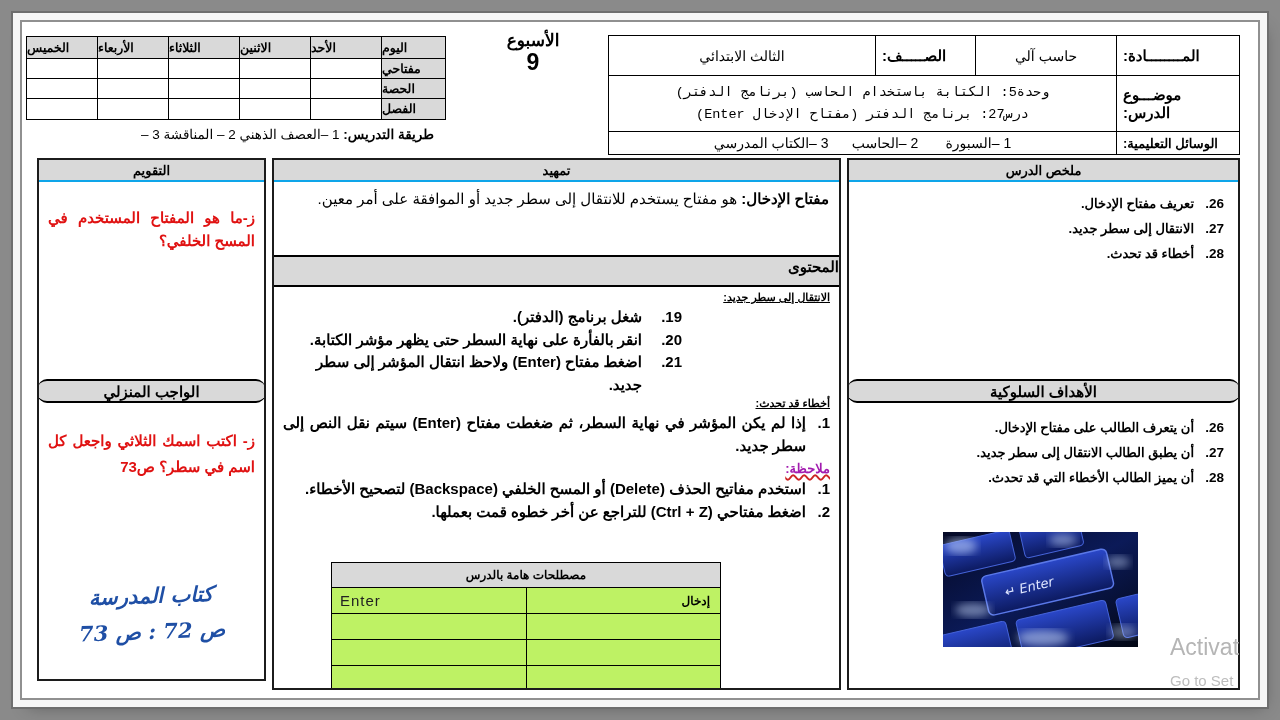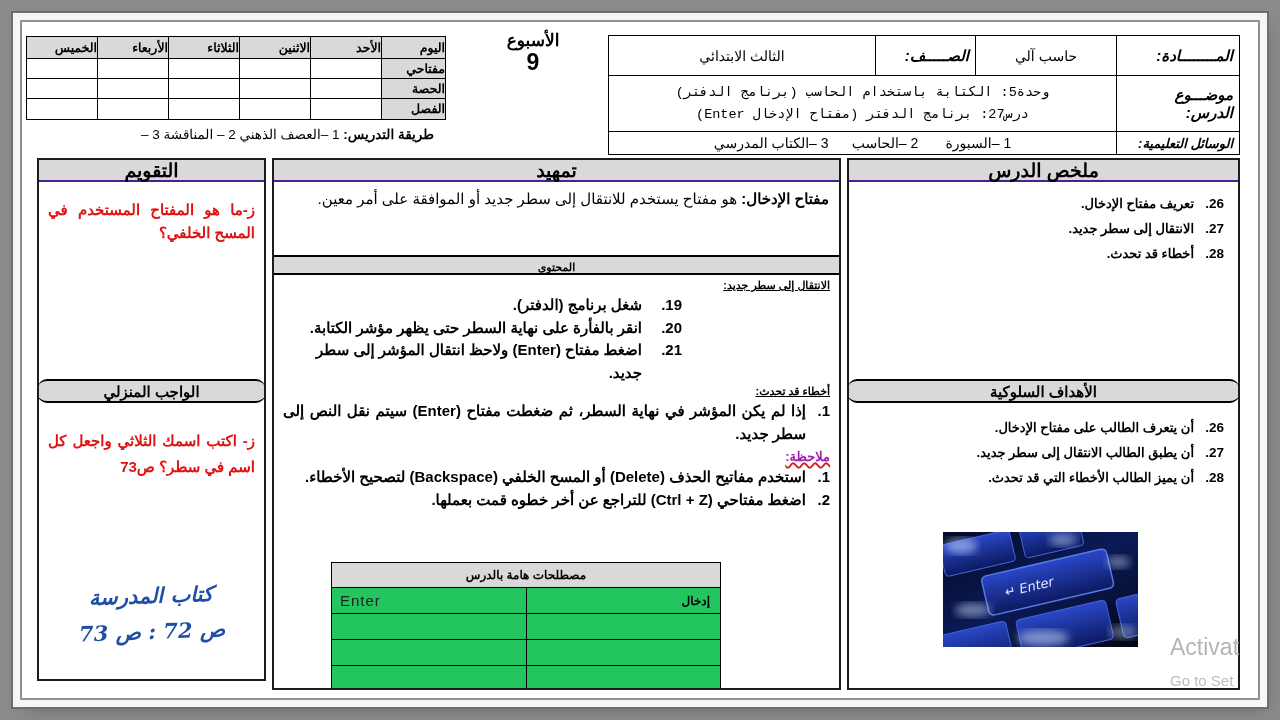--- a/index.html
+++ b/index.html
@@ -8,89 +8,89 @@
 
   .page {
     position:absolute; left:22px; top:22px; width:1236px; height:676px;
     background:#ffffff; overflow:hidden;
     box-shadow: 0 0 0 2px #909090, 0 0 0 9px #f6f6f6, 0 0 0 11px #6e6e6e, 6px 8px 16px rgba(0,0,0,.35);
   }
 
   
   table.days { position:absolute; left:4px; top:14px; border-collapse:collapse; direction:rtl; }
   table.days td, table.days th {
-    border:1.5px solid #000; font-size:12.5px; font-weight:bold; text-align:right;
+    border:1.5px solid #000; font-size:12.5px; font-weight:bold; text-align:left;
     width:71px; height:20px; background:#fff; overflow:hidden;
   }
   table.days .lbl { width:64px; background:#d9d9d9; }
   table.days tr.hd td { background:#d9d9d9; height:22px; }
   table.days tr.cut td { height:15px; }
   table.days tr.cut td.lbl { vertical-align:top; line-height:20px;margin-left:25px; }
 
   .week { position:absolute; left:468px; top:8px; width:86px; text-align:center; direction:rtl; }
   .week .w1 { font-size:17px; font-weight:bold; }
   .week .w2 { font-size:23px; font-weight:bold; line-height:1.0; }
 
   .method { position:absolute; left:4px; top:104px; width:432px; direction:rtl; text-align:right; font-size:13.5px; padding-right:24px; }
   .method .m-lbl { font-weight:bold; }
 
   
   table.info { position:absolute; left:586px; top:13px; width:632px; border-collapse:collapse; direction:rtl; }
   table.info td { border:1.5px solid #000; font-size:14px; vertical-align:middle; }
-  table.info .lab { font-weight:bold; font-size:15px; text-align:right; padding:2px 6px;font-style:italic; }
+  table.info .lab { font-weight:bold; font-size:15px; text-align:left; padding:2px 6px; }
   table.info .val { text-align:center; }
   .info-r1 td { height:40px; }
   .info-r2 td { height:56px; }
   .info-r3 td { height:23px; font-size:12.5px; }
   .topic-val div { line-height:1.6; font-size:13.5px;font-family:Liberation Mono, monospace; }
   .aids-val { white-space:pre; font-size:12.5px; }
 
   
   .col { position:absolute; top:136px; border:2px solid #1c1c1c; background:#fff; overflow:hidden; }
   .col-left  { left:15px;  width:229px; height:523px; }
   .col-mid   { left:250px; width:569px; height:532px; }
   .col-right { left:825px; width:393px; height:532px; }
 
   .sec-header {
-    height:22px; background:#d9d9d9; border-bottom:2px solid #4c1d95;
-    font-weight:bold; font-size:19px; text-align:center; line-height:22px; direction:rtl;
+    height:22px; background:#d9d9d9; border-bottom:2px solid #0ea5e9;
+    font-weight:bold; font-size:13px; text-align:center; line-height:22px; direction:rtl;
   }
   .sub-header {
     position:absolute; left:-1px; right:-1px; height:24px; background:#d9d9d9;
     border-top:2px solid #000; border-bottom:2px solid #000;
     font-weight:bold; font-size:15px; text-align:center; line-height:21px; direction:rtl;border-radius:9px;
   }
 
   
-  .eval-q { position:absolute; top:38px; right:9px; left:9px; direction:rtl;
+  .eval-q { position:absolute; top:46px; right:9px; left:9px; direction:rtl;
     color:#e01212; font-weight:bold; font-size:15px; line-height:1.55; text-align:justify; }
   .hw-header { top:219px; }
   .hw-text { position:absolute; top:268px; right:9px; left:9px; direction:rtl;
     color:#e01212; font-weight:bold; font-size:15px; line-height:1.7; text-align:justify; }
   .book-ref { position:absolute; top:418px; left:0; right:0; text-align:center; direction:rtl;
     color:#1f4fa5; font-weight:bold; font-style:italic; font-size:21px; line-height:1.7;
     font-family:"DejaVu Serif", serif; transform:rotate(-2deg); }
 
   
   .intro { height:73px; padding:5px 10px 0 10px; direction:rtl; text-align:right; font-size:15px; line-height:1.55; }
   .intro .term { font-weight:bold; }
-  .mid-sec-header { height:20px; background:#d9d9d9; border-top:2px solid #000; border-bottom:2px solid #000;
-    font-weight:bold; font-size:11px; text-align:center; line-height:20px; direction:rtl; }
+  .mid-sec-header { height:32px; background:#d9d9d9; border-top:2px solid #000; border-bottom:2px solid #000;
+    font-weight:bold; font-size:15px; text-align:right; line-height:20px; direction:rtl; }
   .content-body { position:relative; padding:3px 9px 0 9px; direction:rtl; }
   .subhead { font-size:11px; font-weight:bold; text-decoration:underline; margin:1px 0 2px 0; }
   .steps { margin-left:4px; padding-right:148px; }
   .step { display:flex; direction:rtl; }
   .step .num { width:40px; flex:0 0 40px; font-weight:bold; font-size:15px; line-height:1.5; }
   .step .txt { flex:1; font-weight:bold; font-size:15px; line-height:1.5; text-align:right; }
   .hang { display:flex; direction:rtl; }
   .hang .num { width:24px; flex:0 0 24px; font-weight:bold; font-size:15px; line-height:1.5; }
   .hang .txt { flex:1; font-weight:bold; font-size:15px; line-height:1.5; text-align:justify; }
   .note-label { width:max-content; color:#a21caf; font-weight:bold; font-size:13px; margin:4px 0 2px 0;
     text-decoration-line:underline; text-decoration-style:wavy; text-decoration-color:#cc2424; text-decoration-thickness:2px; }
-  table.terms { position:absolute; top:402px; right:118px; width:390px; border-collapse:collapse; direction:rtl; background:#22c55e; }
+  table.terms { position:absolute; top:402px; right:118px; width:390px; border-collapse:collapse; direction:rtl; background:#bef264; }
   table.terms th { border:1.5px solid #000; background:#d9d9d9; font-size:12px; font-weight:bold; height:25px; text-align:center; }
   table.terms td { border:1.5px solid #000; height:26px; font-size:13px; }
   table.terms td.ar { width:195px; text-align:right; padding:0 10px; font-weight:bold; font-size:12px; }
   table.terms td.en { width:195px; text-align:left; padding:0 8px; direction:ltr; font-size:15px; letter-spacing:1px; color:#222; }
 
   
   .r-items { padding:14px 14px 0 10px; direction:rtl; }
   .r-item { display:flex; direction:rtl; margin-bottom:10px; }
   .r-item .num { width:30px; flex:0 0 30px; font-weight:bold; font-size:13.5px; }
   .r-item .txt { flex:1; font-weight:bold; font-size:13px; text-align:right; }

